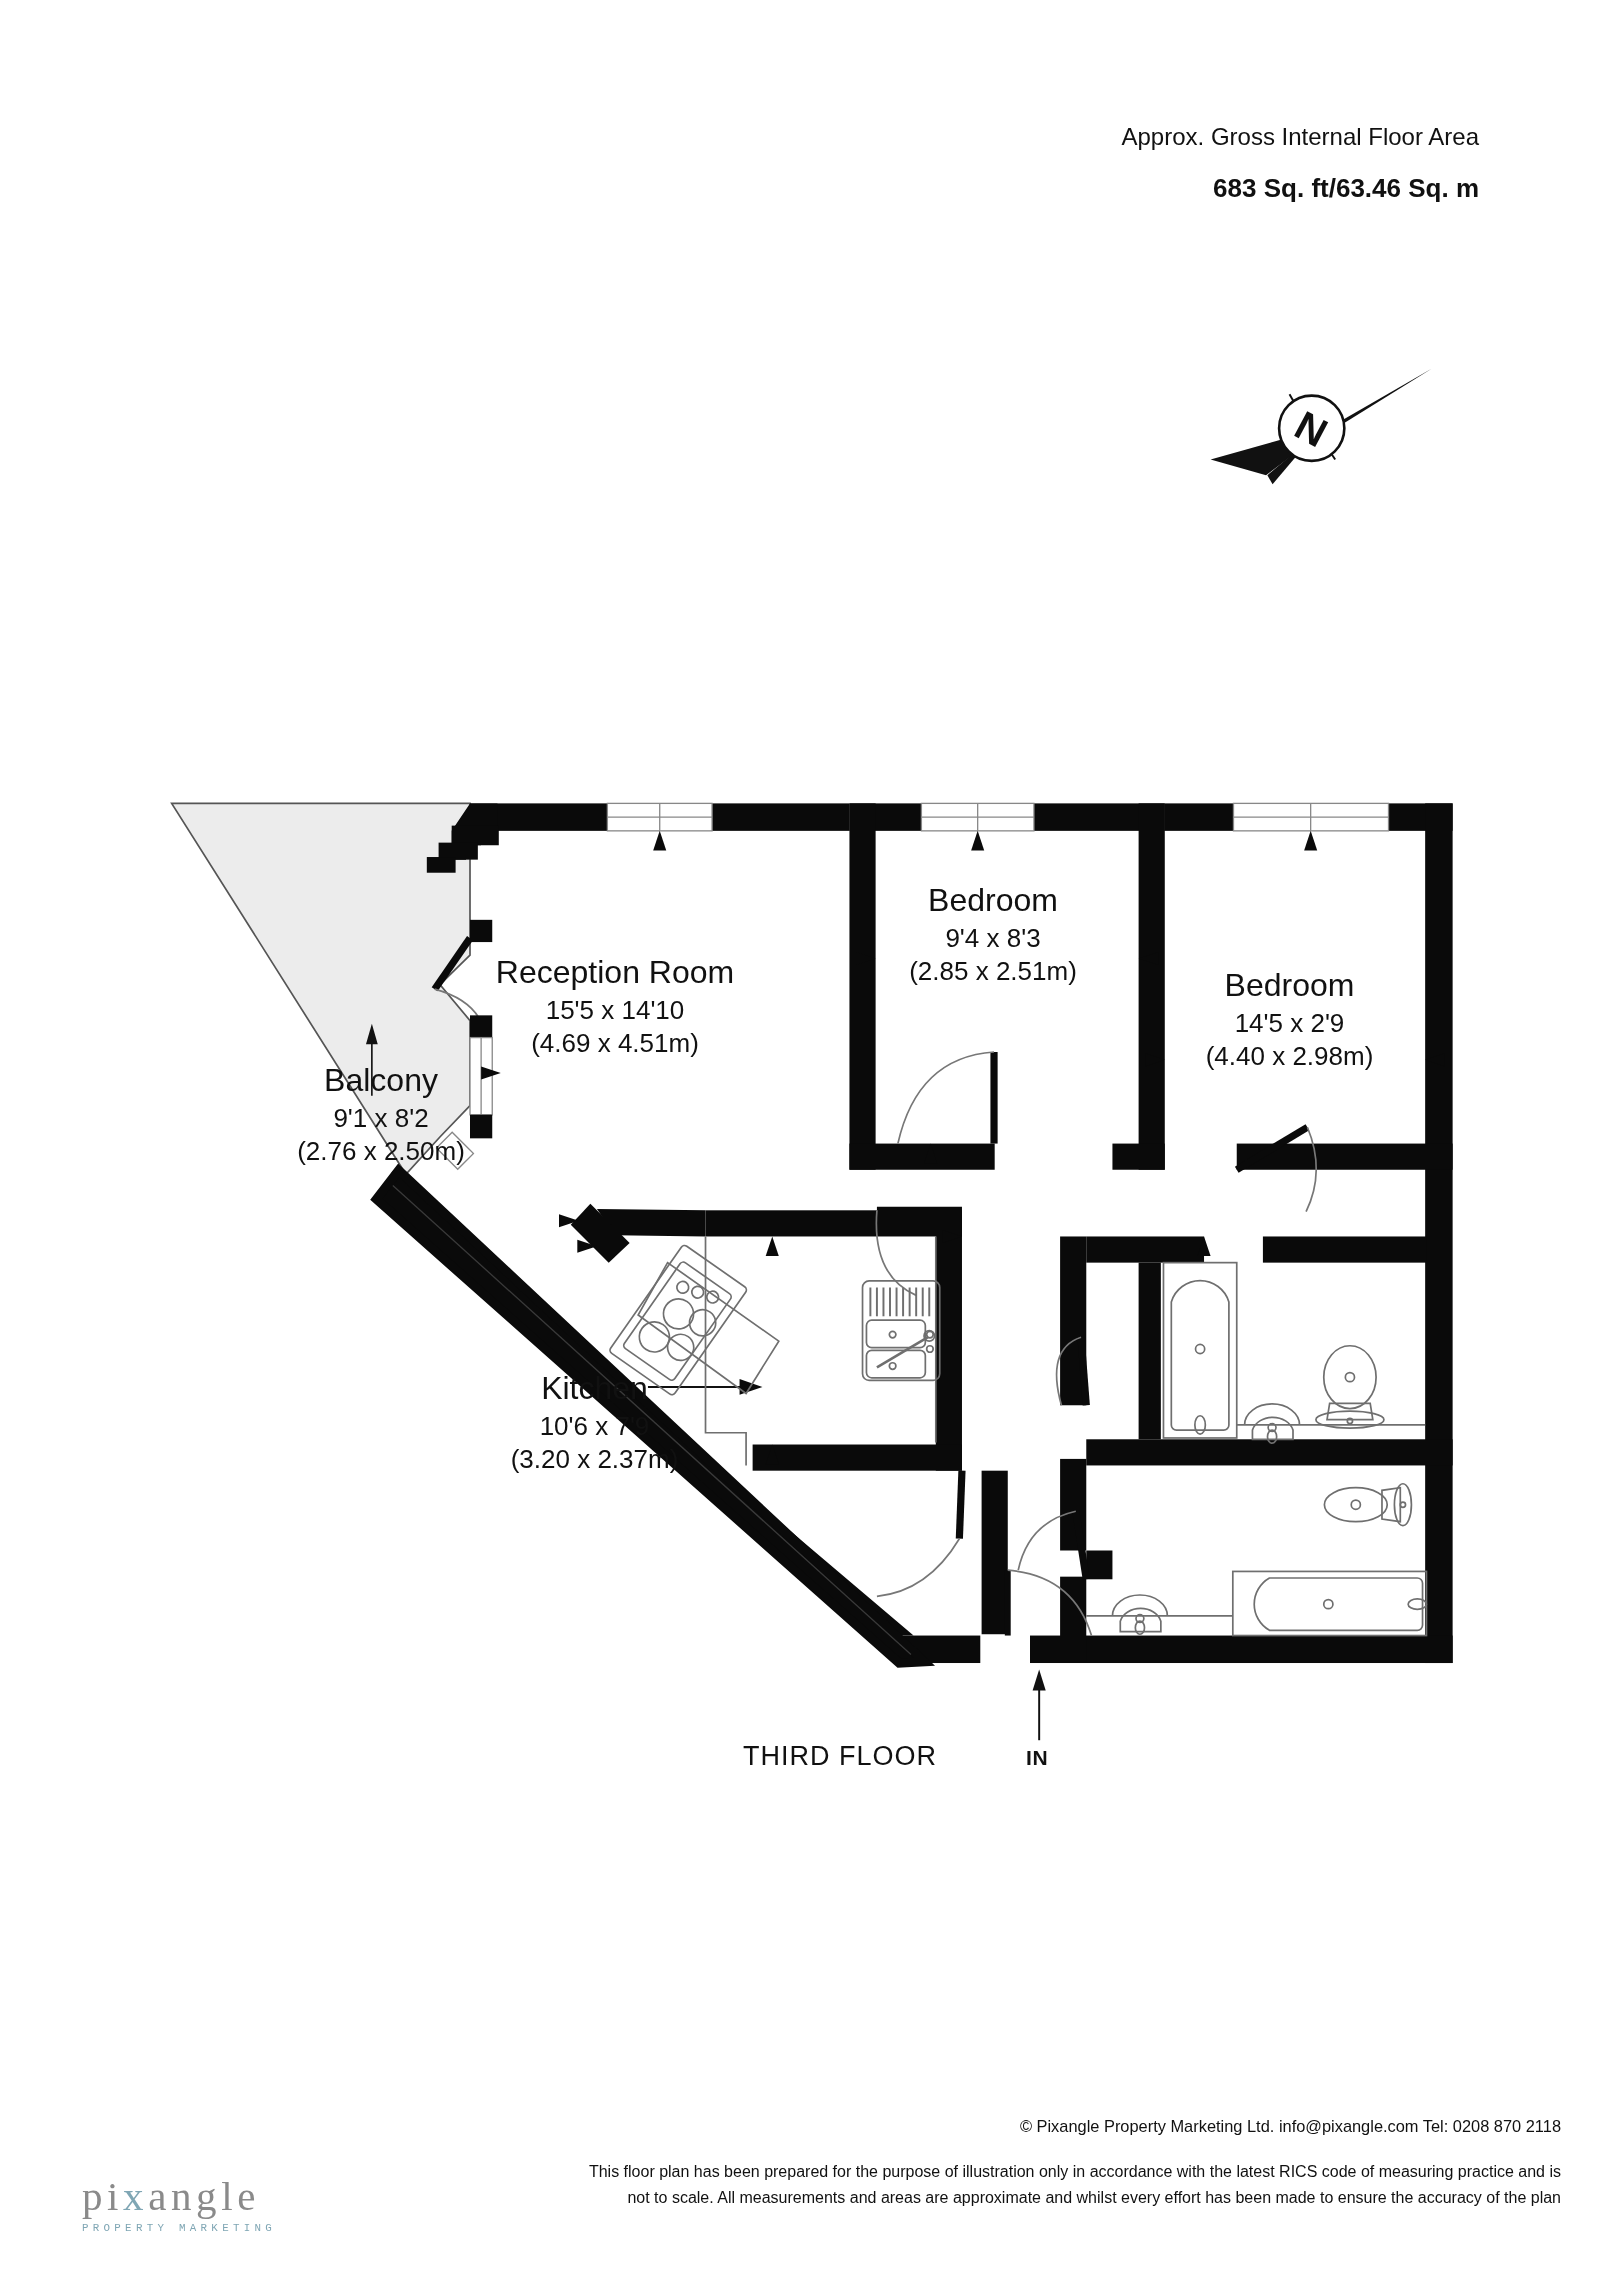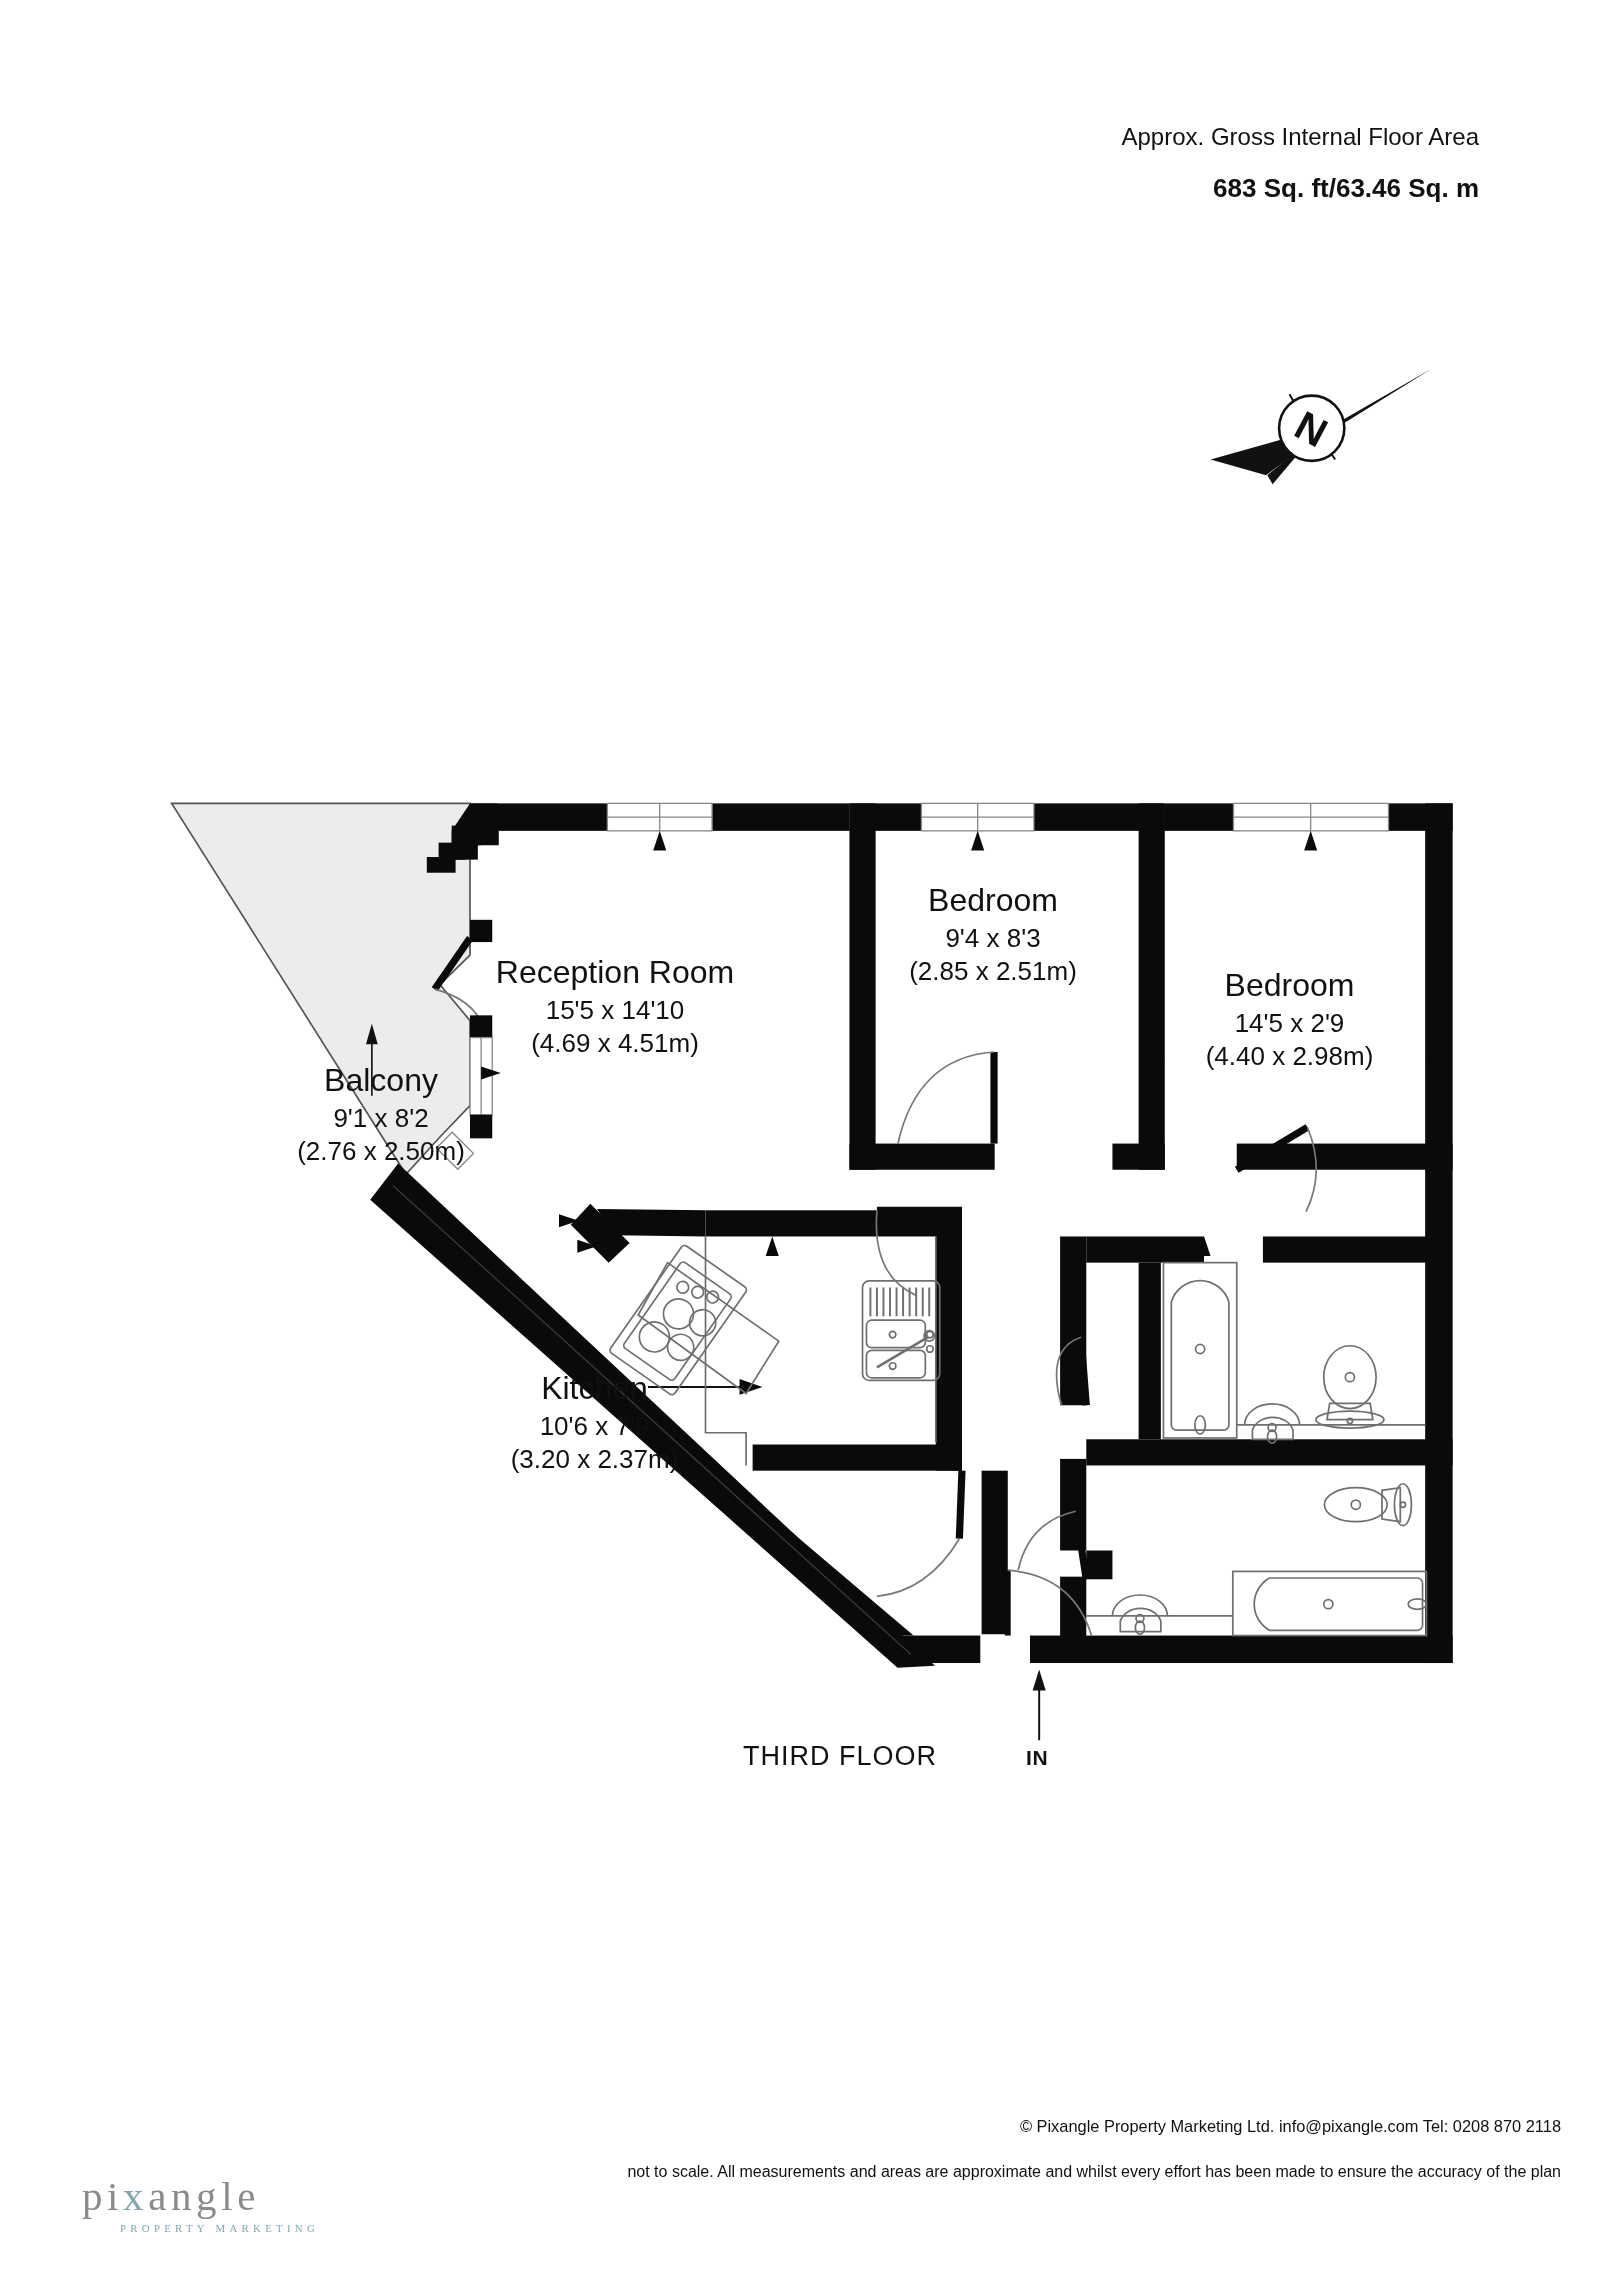--- a/index.html
+++ b/index.html
@@ -29,22 +29,22 @@
   .inlbl{position:absolute;font-size:21px;font-weight:bold;letter-spacing:0.7px;color:#111;}
 
   
   .copy{position:absolute;right:62px;top:2117px;font-size:16.4px;color:#111;text-align:right;}
   .disc{position:absolute;right:62px;top:2159px;width:1178px;text-align:right;
         font-size:16px;line-height:1.62;color:#111;}
   .logo{position:absolute;left:82px;top:2176px;width:275px;}
   .logo .w1{font-family:"Liberation Serif","DejaVu Serif",serif;font-size:41px;
             color:#8a8a8a;letter-spacing:4.6px;line-height:1;}
   .logo .w1 .x{color:#7fa6b4;}
-  .logo .w2{font-family:Liberation Serif, serif;font-size:10.8px;
-            color:#7fa6b4;letter-spacing:4.3px;margin-top:4.6px;text-align:center;}
+  .logo .w2{font-family:Liberation Mono, monospace;font-size:10.8px;
+            color:#7fa6b4;letter-spacing:4.3px;margin-top:4.6px;}
 </style>
 </head>
 <body>
 
 <div class="hdr">
   <p class="sub">Approx. Gross Internal Floor Area</p>
   <p class="area">683 Sq. ft/63.46 Sq. m</p>
 </div>
 
 <div class="compass">
@@ -354,20 +354,21 @@
   <div class="nm">Kitchen</div>
   <div class="d1">10'6 x 7'9</div>
   <div class="d2">(3.20 x 2.37m)</div>
 </div>
 
 <div class="floorlbl" style="left:743px;top:1741px;">THIRD FLOOR</div>
 <div class="inlbl" style="left:1026px;top:1746px;">IN</div>
 
 <div class="copy">© Pixangle Property Marketing Ltd. info@pixangle.com Tel: 0208 870 2118</div>
 <div class="disc">
+  <div>This floor plan has been prepared for the purpose of illustration only in accordance with the latest RICS code of measuring practice and is</div>
   <div>not to scale. All measurements and areas are approximate and whilst every effort has been made to ensure the accuracy of the plan</div>
 </div>
 
 <div class="logo">
   <div class="w1"><span>pi</span><span class="x">x</span><span>angle</span></div>
   <div class="w2">PROPERTY MARKETING</div>
 </div>
 
 
 </body></html>

